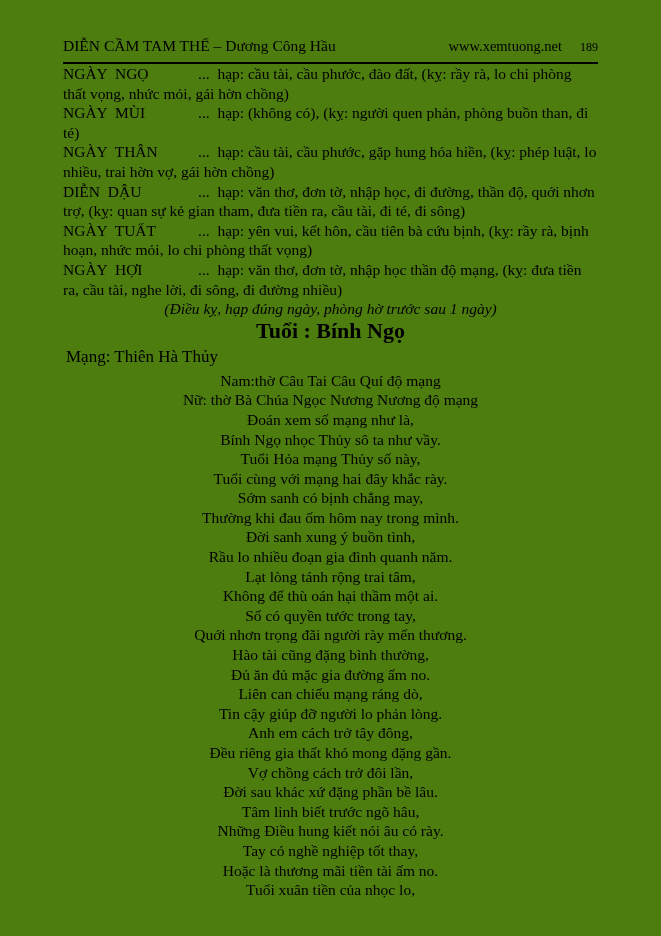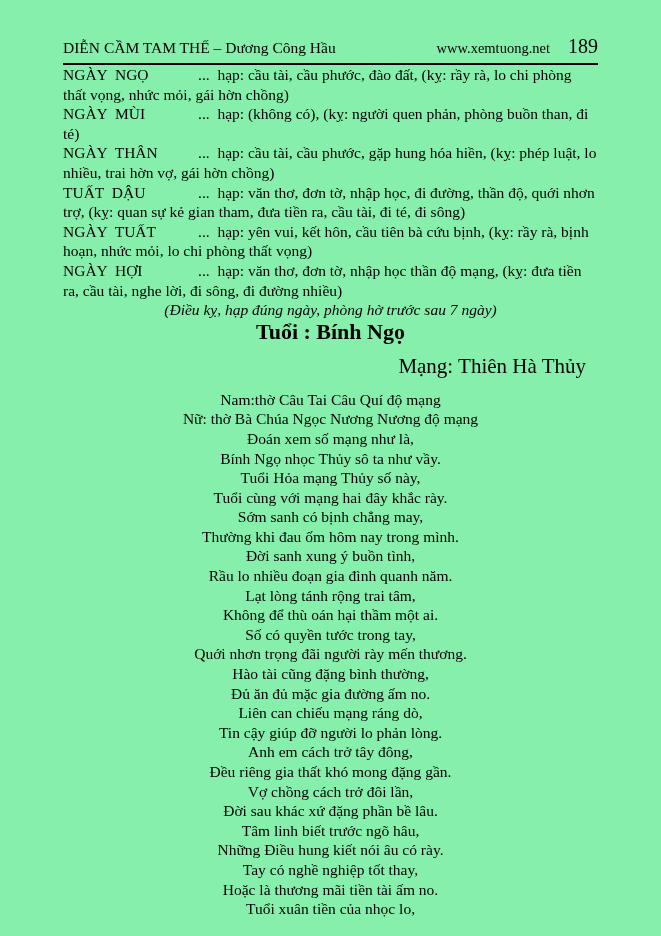--- a/index.html
+++ b/index.html
@@ -1,37 +1,37 @@
 <!DOCTYPE html>
 <html><head>
 <meta charset="utf-8">
 <style>
   html,body{margin:0;padding:0;background:#e8e8e8;}
   .page{
-    width:661px;height:936px;background:#86efac;color:#000;
+    width:661px;height:936px;background:#4d7c0f;color:#000;
     box-sizing:border-box;padding:36px 63px 0 63px;
     font-family:"Liberation Serif","DejaVu Serif",serif;
     overflow:hidden;margin:0 auto;
   }
   .hdr{
     display:flex;justify-content:space-between;align-items:baseline;
     font-size:15.5px;line-height:20px;padding-bottom:5px;
     border-bottom:2px solid #000;
   }
   .hdr-left{white-space:nowrap;}
   .hdr-right{display:flex;align-items:baseline;}
   .hdr-site{font-family:Liberation Serif, serif;font-size:14.5px;}
-  .hdr-page{margin-left:18px;font-size:20px;}
+  .hdr-page{margin-left:18px;font-size:12px;}
   .content{font-size:15.5px;line-height:19.6px;}
   .entry{margin:0;}
   .day{display:inline-block;width:135px;white-space:pre;vertical-align:top;}
   .detail{white-space:pre-wrap;}
   .note{text-align:center;font-style:italic;margin:0;}
   .title{text-align:center;font-weight:bold;font-size:22px;line-height:23px;margin:0;}
-  .mang{text-align:right;font-size:21px;line-height:23px;margin:12px;}
+  .mang{text-align:left;font-size:17px;line-height:23px;margin:3px;}
   .cline{text-align:center;margin:0;}
   .b{font-weight:normal;}
   .poem-line{text-align:center;margin:0;}
 </style>
 </head>
 <body>
 
 <div class="page">
 
   <div class="hdr">
@@ -40,25 +40,25 @@
       <span class="hdr-site">www.xemtuong.net</span>
       <span class="hdr-page">189</span>
     </span>
   </div>
 
   <div class="content">
 
     <p class="entry"><span class="day">NGÀY  NGỌ</span><span class="detail">...  hạp: cầu tài, cầu phước, đào đất, (kỵ: rầy rà, lo chi phòng thất vọng, nhức mỏi, gái hờn chồng)</span></p>
     <p class="entry"><span class="day">NGÀY  MÙI</span><span class="detail">...  hạp: (không có), (kỵ: người quen phản, phòng buồn than, đi té)</span></p>
     <p class="entry"><span class="day">NGÀY  THÂN</span><span class="detail">...  hạp: cầu tài, cầu phước, gặp hung hóa hiền, (kỵ: phép luật, lo nhiều, trai hờn vợ, gái hờn chồng)</span></p>
-    <p class="entry"><span class="day">TUẤT  DẬU</span><span class="detail">...  hạp: văn thơ, đơn tờ, nhập học, đi đường, thần độ, quới nhơn trợ, (kỵ: quan sự kẻ gian tham, đưa tiền ra, cầu tài, đi té, đi sông)</span></p>
+    <p class="entry"><span class="day">DIỄN  DẬU</span><span class="detail">...  hạp: văn thơ, đơn tờ, nhập học, đi đường, thần độ, quới nhơn trợ, (kỵ: quan sự kẻ gian tham, đưa tiền ra, cầu tài, đi té, đi sông)</span></p>
     <p class="entry"><span class="day">NGÀY  TUẤT</span><span class="detail">...  hạp: yên vui, kết hôn, cầu tiên bà cứu bịnh, (kỵ: rầy rà, bịnh hoạn, nhức mỏi, lo chi phòng thất vọng)</span></p>
     <p class="entry"><span class="day">NGÀY  HỢI</span><span class="detail">...  hạp: văn thơ, đơn tờ, nhập học thần độ mạng, (kỵ: đưa tiền ra, cầu tài, nghe lời, đi sông, đi đường nhiều)</span></p>
 
-    <p class="note">(Điều kỵ, hạp đúng ngày, phòng hờ trước sau 7 ngày)</p>
+    <p class="note">(Điều kỵ, hạp đúng ngày, phòng hờ trước sau 1 ngày)</p>
 
     <p class="title">Tuổi : Bính Ngọ</p>
     <p class="mang">Mạng: Thiên Hà Thủy</p>
 
     <p class="cline"><span class="b">Nam:</span><span>thờ Câu Tai Câu Quí độ mạng</span></p>
     <p class="cline"><span class="b">Nữ</span><span>: thờ Bà Chúa Ngọc Nương Nương độ mạng</span></p>
 
     <div>
       <p class="poem-line">Đoán xem số mạng như là,</p>
       <p class="poem-line">Bính Ngọ nhọc Thủy sô ta như vầy.</p>

